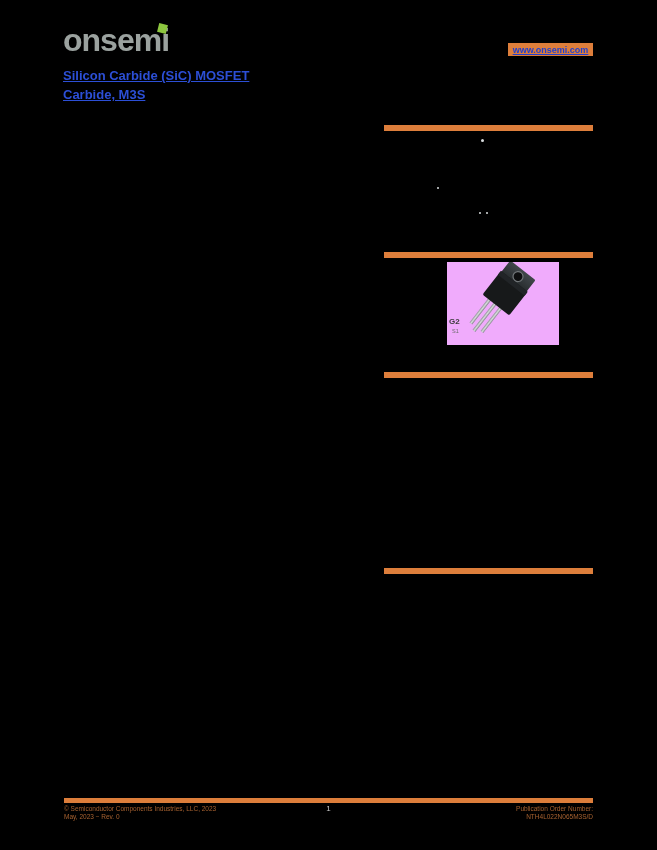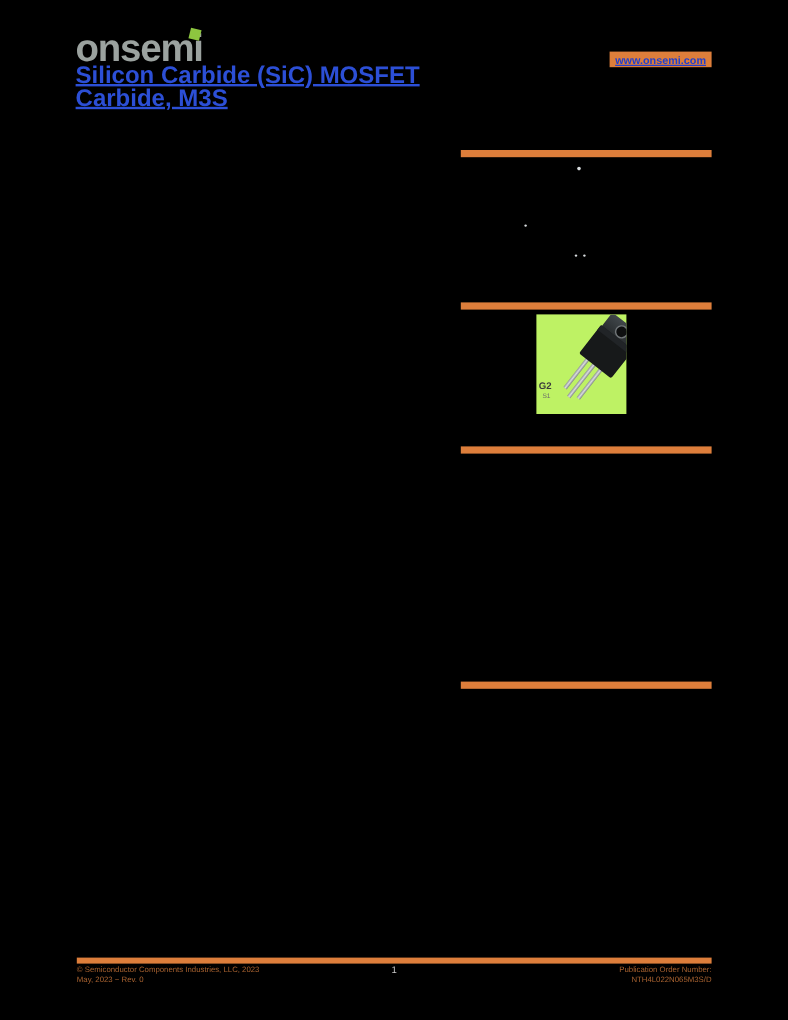--- a/index.html
+++ b/index.html
@@ -23,44 +23,44 @@
   }
   .site-link{
     position:absolute;left:508px;top:43px;
     width:85px;height:13px;background:#DD7E3B;
     display:flex;align-items:center;justify-content:center;
     font-size:9px;font-weight:700;color:#1F3FD0;
     text-decoration:underline;cursor:pointer;
   }
   
   .doc-title{
-    position:absolute;left:63px;top:54px;
-    font-size:20px;font-weight:700;line-height:19px;
+    position:absolute;left:63px;top:66px;
+    font-size:13px;font-weight:700;line-height:19px;
     color:#2C4FD6;
   }
   .doc-title a{color:#2C4FD6;text-decoration:underline;cursor:pointer;display:block;}
   
   .divider{
     position:absolute;left:384px;width:209px;height:6px;
     background:#DD7E3B;
   }
   .divider.d1{top:125px;}
   .divider.d2{top:252px;}
   .divider.d3{top:372px;}
   .divider.d4{top:568px;}
   
   .dot{position:absolute;background:#D8DCDE;border-radius:50%;}
   .dot.a{left:481px;top:139px;width:3px;height:3px;}
   .dot.b{left:437px;top:187px;width:2px;height:2px;}
   .dot.c{left:479px;top:212px;width:2px;height:2px;}
   .dot.d{left:486px;top:212px;width:2px;height:2px;}
   
   .photo{
-    position:absolute;left:447px;top:262px;width:75px;height:83px;
-    background:#bef264;overflow:hidden;
+    position:absolute;left:447px;top:262px;width:112px;height:83px;
+    background:#f0abfc;overflow:hidden;
   }
   .pin-label{
     position:absolute;left:2px;top:56px;
     font-size:8px;font-weight:700;color:#3C3C3C;line-height:1;
   }
   .case-label{
     position:absolute;left:5px;top:67px;
     font-size:5.5px;color:#6B6B6B;line-height:1;
   }
   

